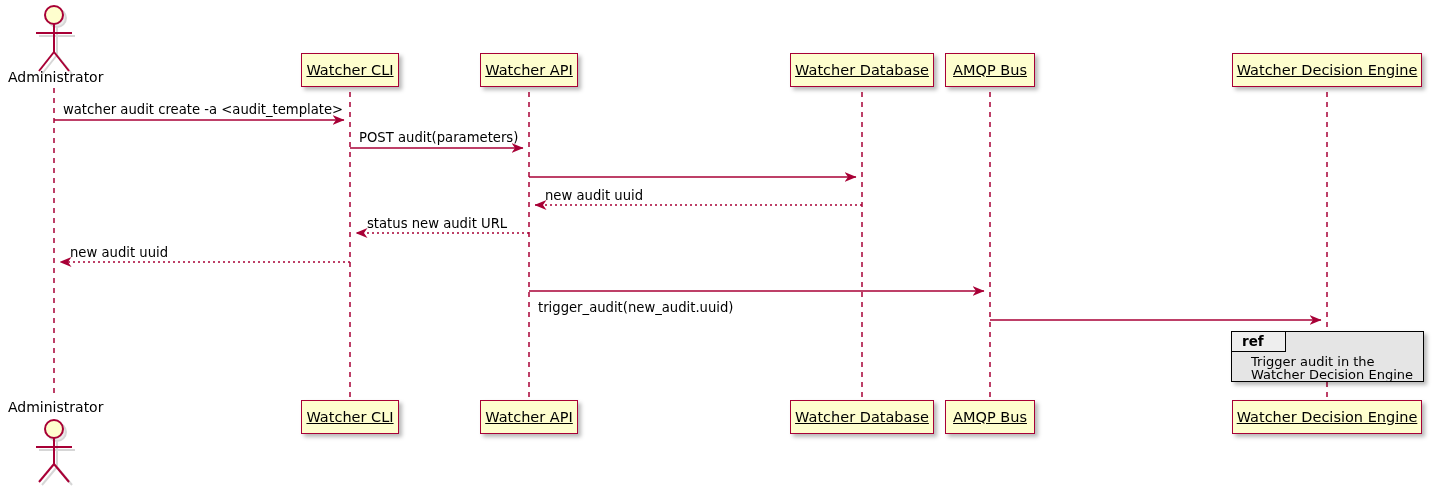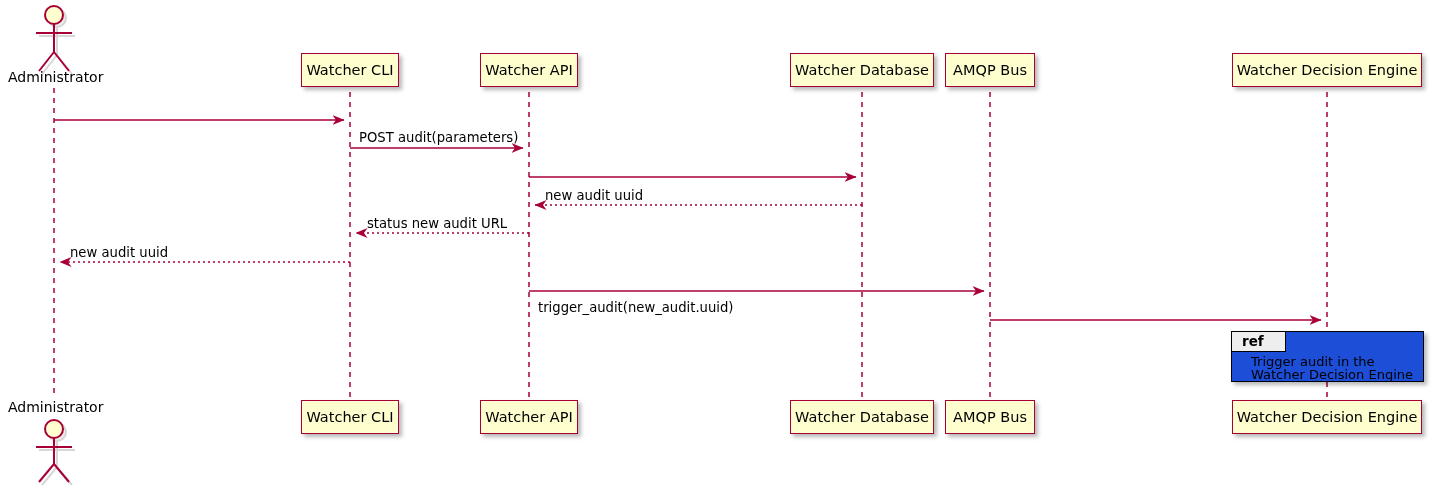--- a/index.html
+++ b/index.html
@@ -33,39 +33,40 @@
     box-shadow: 3px 3px 4px rgba(0,0,0,0.28);
     color: #000000;
     font-size: 14.5px;
     line-height: 1;
     display: flex;
     align-items: center;
     justify-content: center;
     white-space: nowrap;
     padding: 16px 9px;
     height: 27px;
+    text-decoration: underline;
   }
   .actor-label {
     position: absolute;
     font-size: 14px;
     color: #000000;
     white-space: nowrap;
   }
   .msg-label {
     position: absolute;
     font-size: 13.2px;
     color: #000000;
     white-space: nowrap;
     line-height: 1;
   }
   
   .ref-box {
     position: absolute;
     box-sizing: border-box;
-    background: #1d4ed8;
+    background: #e5e5e5;
     border: 1.5px solid #000000;
     box-shadow: 3px 3px 4px rgba(0,0,0,0.28);
   }
   .ref-tab {
     position: absolute;
     left: 0;
     top: 0;
     height: 20px;
     background: #EEEEEE;
     border-right: 1.5px solid #000000;
@@ -175,20 +176,21 @@
   <div class="participant" style="left:301px; top:400px; width:98px;">Watcher CLI</div>
 
   <div class="participant" style="left:480px; top:400px; width:98px;">Watcher API</div>
 
   <div class="participant" style="left:790px; top:400px; width:144px;">Watcher Database</div>
 
   <div class="participant" style="left:945px; top:400px; width:90px;">AMQP Bus</div>
 
   <div class="participant" style="left:1232px; top:400px; width:190px;">Watcher Decision Engine</div>
 
+  <div class="msg-label" style="left:63px; top:103px;">watcher audit create -a &lt;audit_template&gt;</div>
 
   <div class="msg-label" style="left:359px; top:131px;">POST audit(parameters)</div>
 
 
   <div class="msg-label" style="left:545px; top:189px;">new audit uuid</div>
 
   <div class="msg-label" style="left:367px; top:217px;">status new audit URL</div>
 
   <div class="msg-label" style="left:70px; top:246px;">new audit uuid</div>
 

